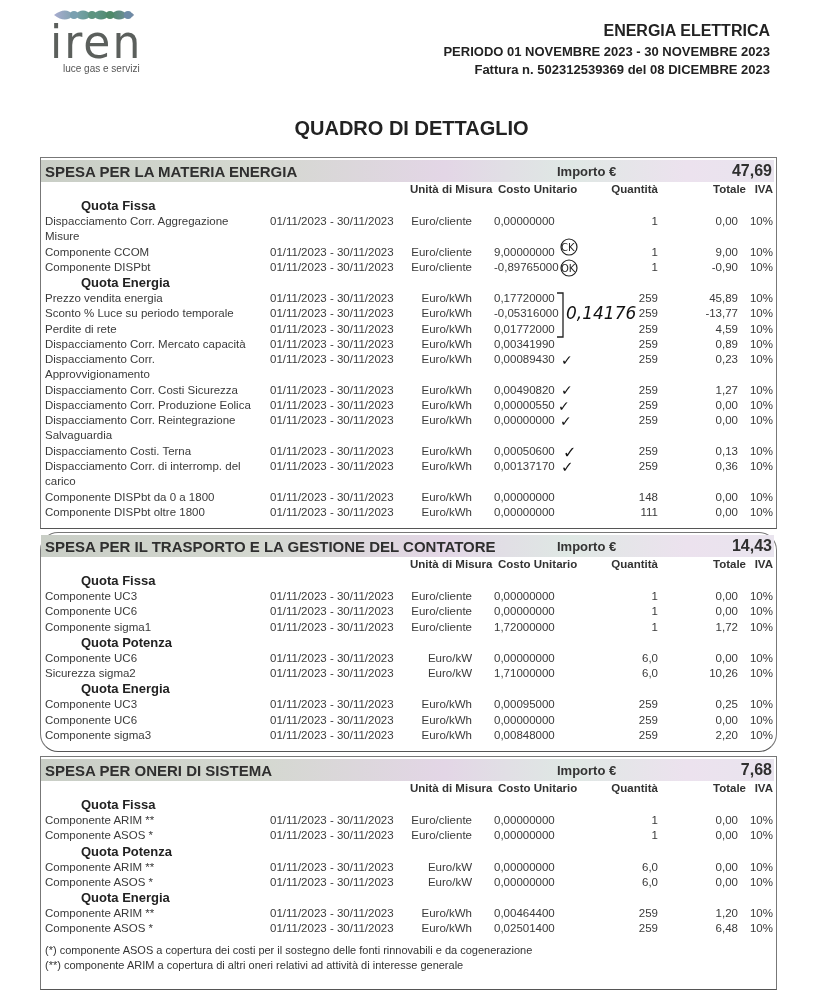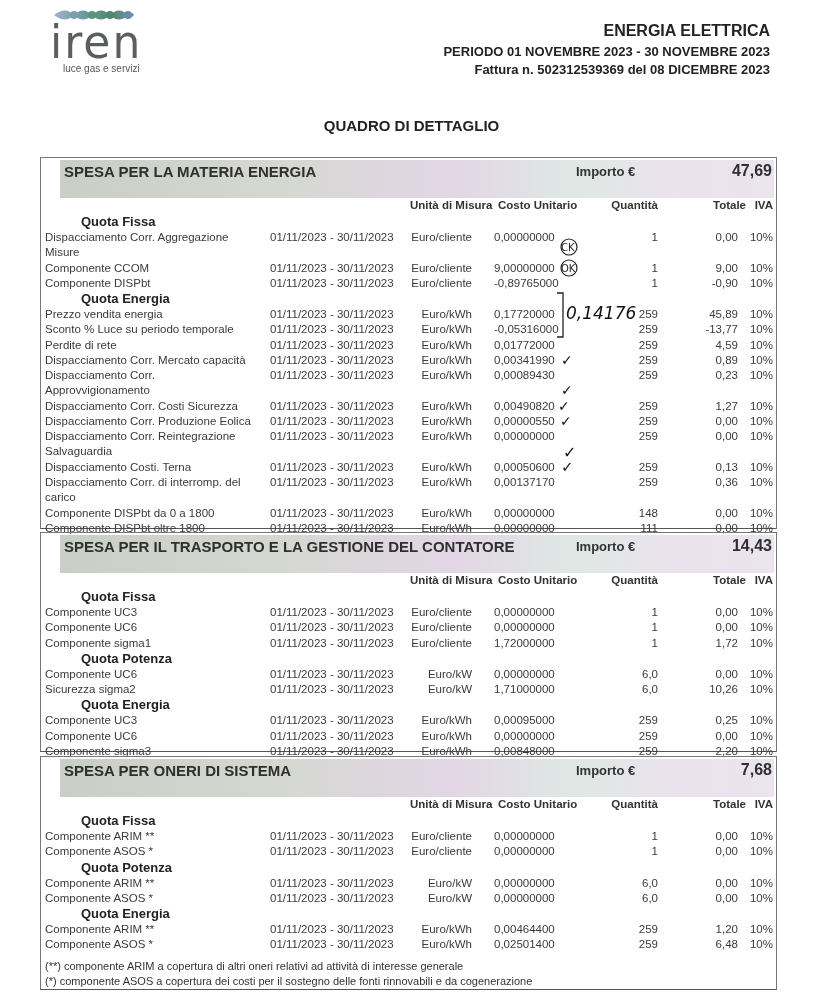--- a/index.html
+++ b/index.html
@@ -9,24 +9,24 @@
   .logo { position: absolute; left: 50px; top: 8px; width: 90px; height: 64px; }
   .logo .wave { position: absolute; left: 2px; top: 0; width: 84px; height: 14px; }
   .logo .word { position: absolute; left: 0; top: 12px; font-size: 44px; letter-spacing: 2px; color: #5b5f5c; font-family: "DejaVu Sans", sans-serif; font-weight: normal; line-height: 44px; transform: scaleY(1.05); }
   .logo .tag { position: absolute; left: 2px; top: 55px; font-size: 10px; color: #555; white-space: nowrap; padding-left: 11px; }
 
   .header-right { position: absolute; right: 53px; top: 22px; text-align: right; color: #222; font-weight: bold; }
   .header-right .h1 { font-size: 16px; margin-bottom: 4px; }
   .header-right .h2 { font-size: 13px; margin-bottom: 3px; }
   .header-right .h3 { font-size: 13px; }
 
-  .page-title { position: absolute; left: 0; width: 823px; top: 117px; text-align: center; font-size: 15px; font-weight: bold; color: #222; }
+  .page-title { position: absolute; left: 0; width: 823px; top: 117px; text-align: center; font-size: 20px; font-weight: bold; color: #222; }
 
   .section { position: absolute; left: 40px; width: 737px; border: 1px solid #777; border-bottom: 1px solid #555; }
-  .sec-head { height: 38px; margin: 2px 2px 0 19px; background: linear-gradient(90deg, #c9cec6 0%, #d4d8d0 30%, #e3d6e6 55%, #dfe8e4 72%, #ece2ee 88%, #e9e4ee 100%); position: relative; }
+  .sec-head { height: 22px; margin: 2px 2px 0 0; background: linear-gradient(90deg, #c9cec6 0%, #d4d8d0 30%, #e3d6e6 55%, #dfe8e4 72%, #ece2ee 88%, #e9e4ee 100%); position: relative; }
   .sec-head .title { position: absolute; left: 4px; top: 3px; font-size: 15px; font-weight: bold; color: #2f2f2f; white-space: nowrap; }
   .sec-head .imp-label { position: absolute; left: 516px; top: 4px; font-size: 13px; font-weight: bold; color: #333; }
   .sec-head .imp-val { position: absolute; right: 2px; top: 2px; font-size: 16px; font-weight: bold; color: #2f2f2f; }
 
   .colhead { position: relative; height: 16px; font-size: 11.5px; font-weight: bold; color: #333; }
   .colhead span { position: absolute; top: 1px; white-space: nowrap; padding-left: 20px; }
 
   .group { font-size: 13px; font-weight: bold; color: #222; padding-left: 4px; height: 16px; line-height: 16px; margin-left: 36px; }
 
   .row { position: relative; font-size: 11.5px; color: #3a3a3a; }
@@ -222,21 +222,21 @@
     <span class="c-desc">Componente DISPbt oltre 1800</span>
     <span class="c-per">01/11/2023 - 30/11/2023</span>
     <span class="c-unit">Euro/kWh</span>
     <span class="c-cost">0,00000000</span>
     <span class="c-qty">111</span>
     <span class="c-tot">0,00</span>
     <span class="c-iva">10%</span>
   </div>
 </div>
 
-<div class="section" style="top:532px; height:220px;">
+<div class="section" style="top:532px; height:220px;border-radius:18px;">
   <div class="sec-head">
     <span class="title">SPESA PER IL TRASPORTO E LA GESTIONE DEL CONTATORE</span>
     <span class="imp-label">Importo €</span>
     <span class="imp-val">14,43</span>
   </div>
   <div class="colhead">
     <span style="left:349px">Unità di Misura</span>
     <span style="left:437px">Costo Unitario</span>
     <span style="right:118px">Quantità</span>
     <span style="right:30px">Totale</span>
@@ -390,22 +390,22 @@
     <span class="c-desc">Componente ASOS *</span>
     <span class="c-per">01/11/2023 - 30/11/2023</span>
     <span class="c-unit">Euro/kWh</span>
     <span class="c-cost">0,02501400</span>
     <span class="c-qty">259</span>
     <span class="c-tot">6,48</span>
     <span class="c-iva">10%</span>
   </div>
 
   <div class="notes">
+    <div>(*) componente ASOS a copertura dei costi per il sostegno delle fonti rinnovabili e da cogenerazione</div>
     <div>(**) componente ARIM a copertura di altri oneri relativi ad attività di interesse generale</div>
-    <div>(*) componente ASOS a copertura dei costi per il sostegno delle fonti rinnovabili e da cogenerazione</div>
   </div>
 </div>
 
 <svg class="handwrite" style="left:556px; top:238px;" width="26" height="40" viewBox="0 0 26 40">
   <circle cx="13" cy="9" r="8" fill="none" stroke="#222" stroke-width="1.2"></circle>
   <text x="5" y="13" font-size="10" fill="#222" font-family="DejaVu Sans, sans-serif">CK</text>
   <circle cx="13" cy="30" r="8" fill="none" stroke="#222" stroke-width="1.2"></circle>
   <text x="5" y="34" font-size="10" fill="#222" font-family="DejaVu Sans, sans-serif">OK</text>
 </svg>
 <svg class="handwrite" style="left:556px; top:291px;" width="10" height="48" viewBox="0 0 10 48">

